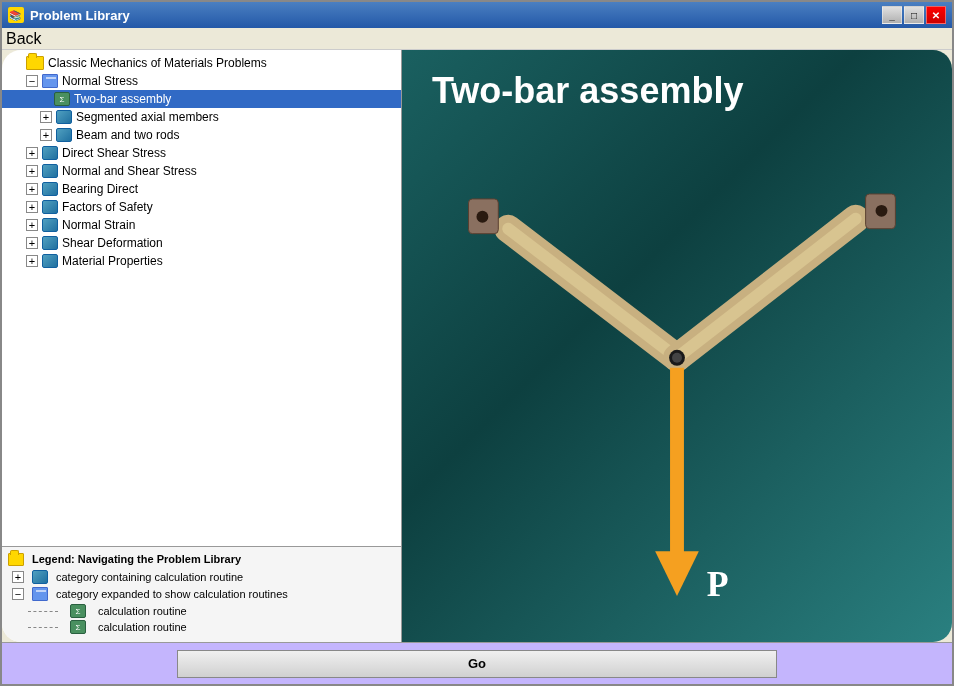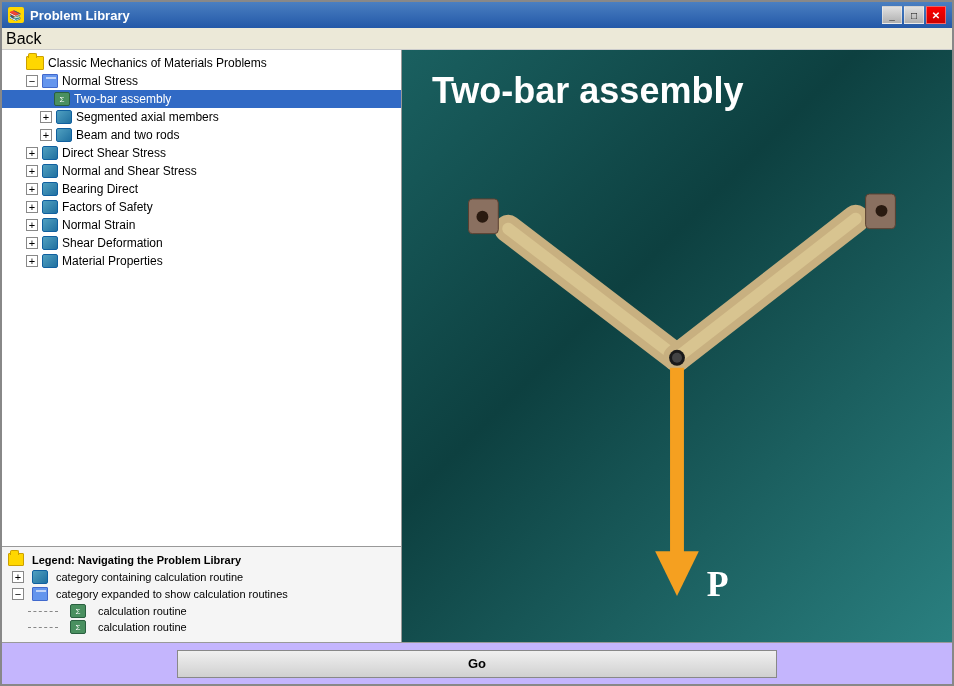--- a/index.html
+++ b/index.html
@@ -89,20 +89,21 @@
       font-size: 16px;
       cursor: pointer;
       color: #000;
     }
 
     
     .main-content {
       display: flex;
       flex: 1;
       overflow: hidden;
+      border-radius: 19px;
     }
 
     
     .left-panel {
       width: 400px;
       background: #fff;
       border-right: 1px solid #999;
       display: flex;
       flex-direction: column;
       overflow: hidden;
@@ -211,21 +212,20 @@
     
     .legend-area {
       border-top: 1px solid #999;
       padding: 6px;
       background: #f5f5f5;
       font-size: 11px;
     }
 
     .legend-title {
       display: flex;
-      align-items: center;
       gap: 4px;
       margin-bottom: 4px;
       font-weight: bold;
     }
 
     .legend-item {
       display: flex;
       align-items: center;
       gap: 4px;
       margin: 3px 0;

